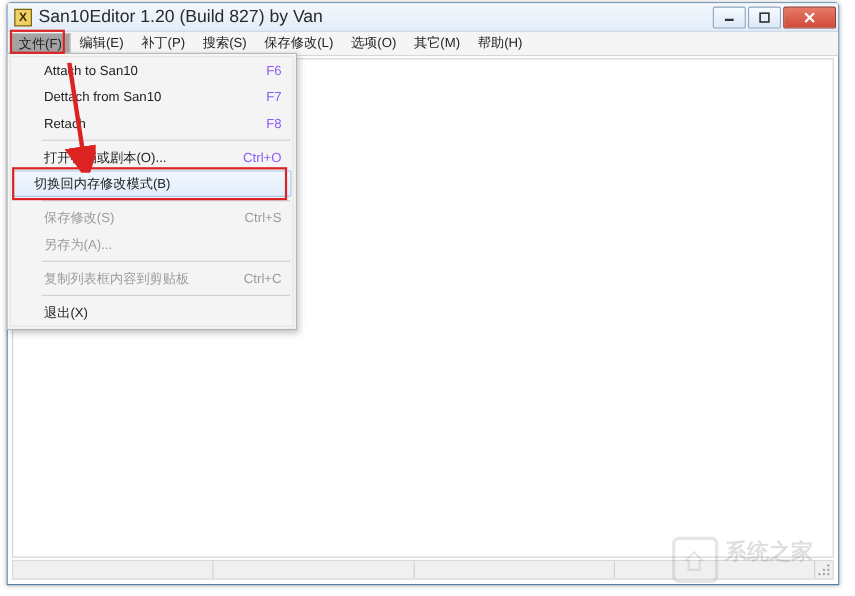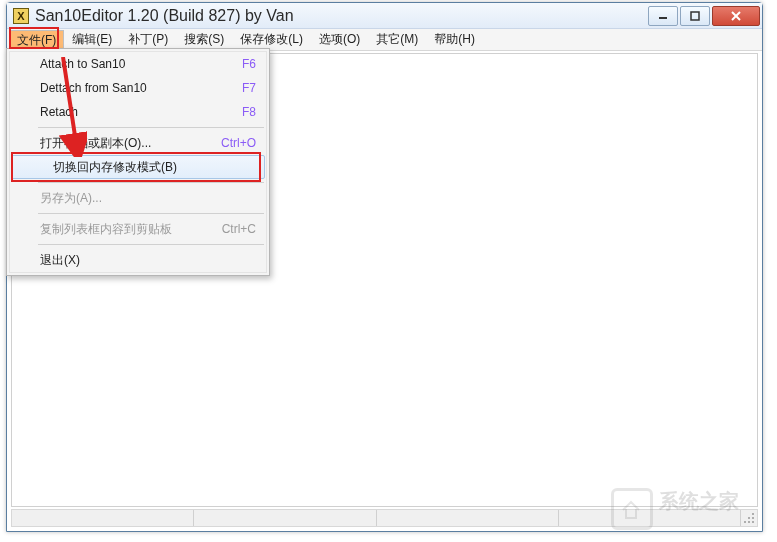--- a/index.html
+++ b/index.html
@@ -69,21 +69,21 @@
     color: #222;
     padding-left: 2px;
   }
   .menu-item {
     padding: 0 8px;
     display: flex;
     align-items: center;
     cursor: default;
   }
   .menu-item.selected {
-    background: #fdba74;
+    background: #a3a3a3;
     border: 1px solid #bfbfbf;
     border-bottom: none;
     margin-top: 1px;
     padding: 0 7px;
   }
   
   .client {
     position: absolute;
     left: 4px; right: 4px; top: 50px; bottom: 24px;
     background: #fff;
@@ -127,21 +127,21 @@
     padding-left: 30px;
     padding-right: 10px;
     color: #222;
   }
   .dd-row.disabled { color: #9b9b9b; }
   .dd-row.hover {
     background: linear-gradient(#f0f6fd,#e2eefb);
     border: 1px solid #a7c7e7;
     border-radius: 2px;
     margin: 0 1px;
-    padding-left: 41px;
+    padding-left: 19px;
     height: 24px;
   }
   .dd-label { flex: 1; }
   .dd-shortcut { color: #8b5cf6; }
   .dd-row.disabled .dd-shortcut { color: #9b9b9b; }
   .dd-sep {
     height: 1px;
     margin: 3px 2px 3px 28px;
     background: #d0d0d0;
   }
@@ -254,20 +254,24 @@
       <div class="dd-sep"></div>
       <div class="dd-row">
         <span class="dd-label">打开存档或剧本(O)...</span>
         <span class="dd-shortcut">Ctrl+O</span>
       </div>
       <div class="dd-row hover">
         <span class="dd-label">切换回内存修改模式(B)</span>
       </div>
       <div class="dd-sep"></div>
       <div class="dd-row disabled">
+        <span class="dd-label">保存修改(S)</span>
+        <span class="dd-shortcut">Ctrl+S</span>
+      </div>
+      <div class="dd-row disabled">
         <span class="dd-label">另存为(A)...</span>
       </div>
       <div class="dd-sep"></div>
       <div class="dd-row disabled">
         <span class="dd-label">复制列表框内容到剪贴板</span>
         <span class="dd-shortcut">Ctrl+C</span>
       </div>
       <div class="dd-sep"></div>
       <div class="dd-row">
         <span class="dd-label">退出(X)</span>

